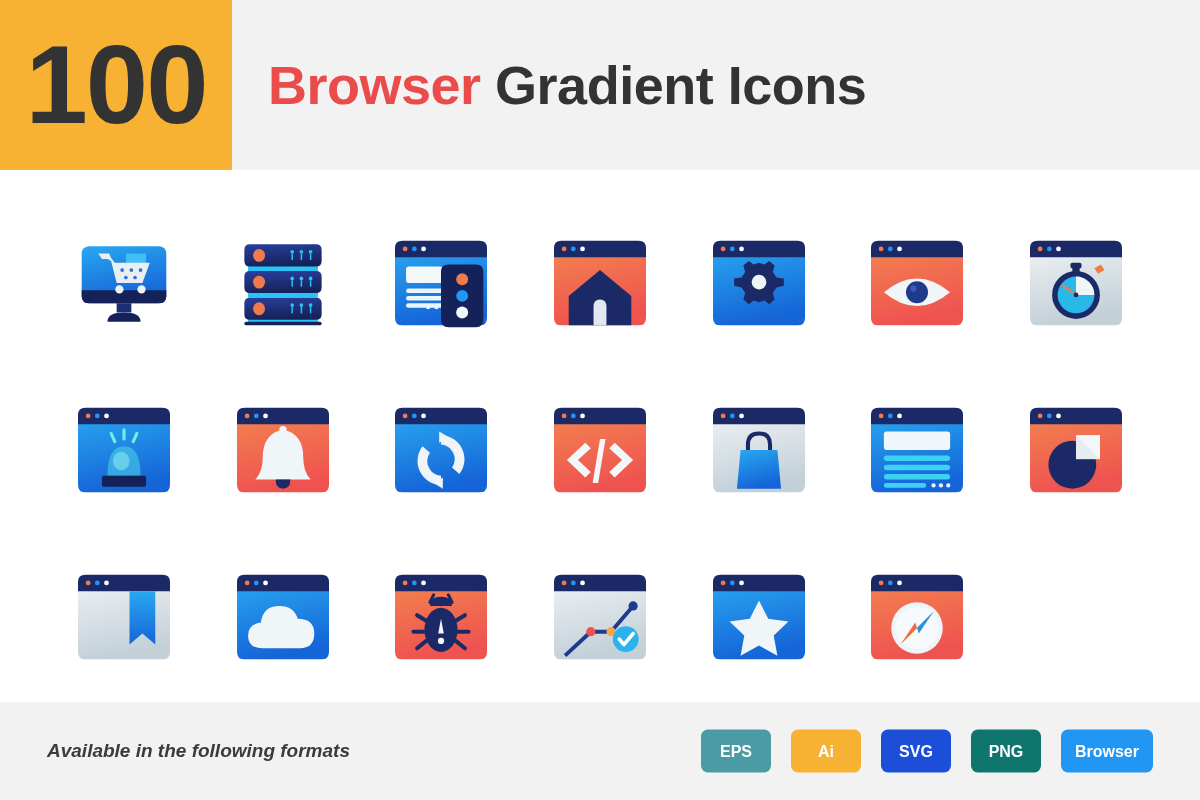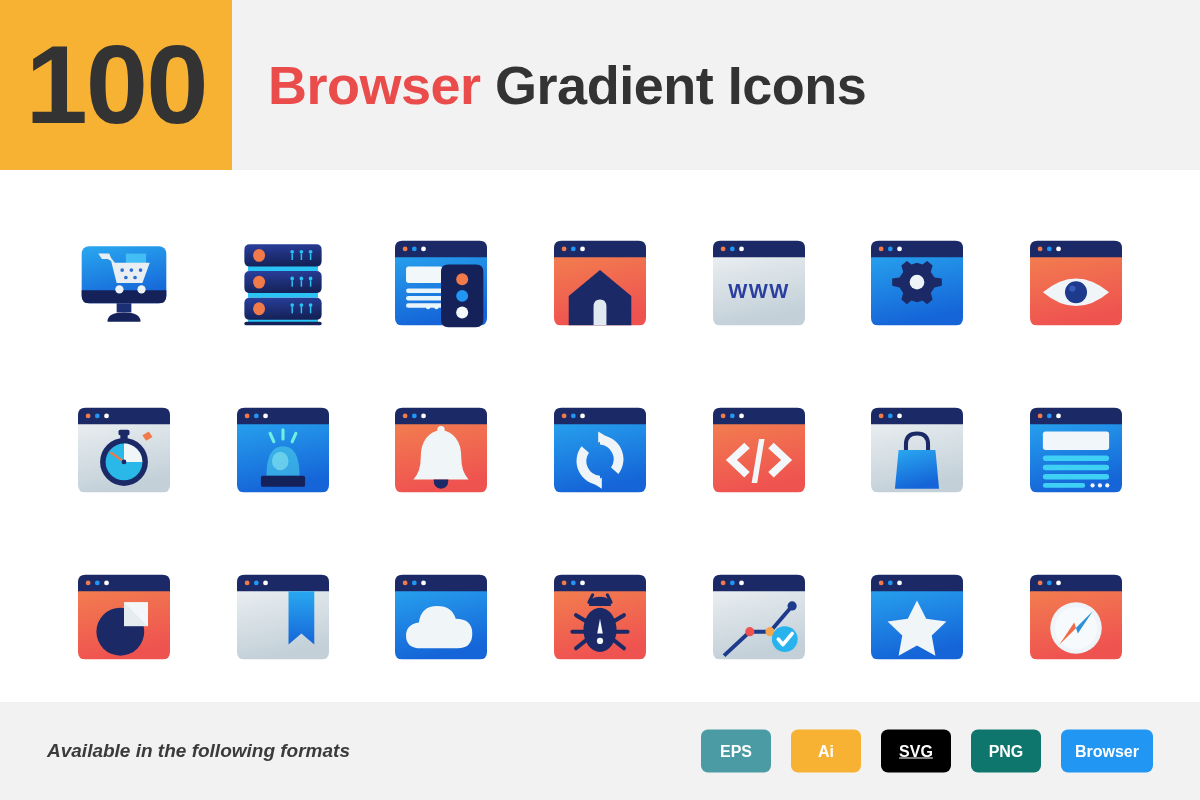--- a/index.html
+++ b/index.html
@@ -191,38 +191,20 @@
           <path d="M8,4 L92,4 Q100,4 100,12 L100,22 L0,22 L0,12 Q0,4 8,4 Z" fill="#1b2a66"></path>
           <circle cx="11" cy="13" r="2.6" fill="#f07a4a"></circle>
           <circle cx="21" cy="13" r="2.6" fill="#2196f3"></circle>
           <circle cx="31" cy="13" r="2.6" fill="#ffffff"></circle>
           <g>
             <path d="M50,36 L84,64 L84,96 L16,96 L16,64 Z" fill="#1b2a66"></path>
             <path d="M43,96 L43,76 Q43,68 50,68 Q57,68 57,76 L57,96 Z" fill="#dfe9ef"></path>
           </g>
         </svg>
       </div>
-      <div class="cell" title="WWW Website">
-        <svg viewBox="0 0 100 100" width="92" height="92">
-          <defs>
-            <linearGradient id="bg4" x1="0" y1="0" x2="0.25" y2="1">
-              <stop offset="0%" stop-color="#eef2f4"></stop>
-              <stop offset="100%" stop-color="#c3d0d8"></stop>
-            </linearGradient>
-          </defs>
-          <path d="M0,10 L100,10 L100,88 Q100,96 92,96 L8,96 Q0,96 0,88 Z" fill="url(#bg4)"></path>
-          <path d="M8,4 L92,4 Q100,4 100,12 L100,22 L0,22 L0,12 Q0,4 8,4 Z" fill="#1b2a66"></path>
-          <circle cx="11" cy="13" r="2.6" fill="#f07a4a"></circle>
-          <circle cx="21" cy="13" r="2.6" fill="#2196f3"></circle>
-          <circle cx="31" cy="13" r="2.6" fill="#ffffff"></circle>
-          <g>
-            <text x="50" y="66" text-anchor="middle" font-size="22" font-weight="bold" font-family="&quot;Liberation Sans&quot;, sans-serif" fill="#2a3f9e" letter-spacing="1.5">WWW</text>
-          </g>
-        </svg>
-      </div>
       <div class="cell" title="Browser Settings">
         <svg viewBox="0 0 100 100" width="92" height="92">
           <defs>
             <linearGradient id="bg5" x1="0" y1="0" x2="0.25" y2="1">
               <stop offset="0%" stop-color="#29a8f0"></stop>
               <stop offset="100%" stop-color="#1565d8"></stop>
             </linearGradient>
           </defs>
           <path d="M0,10 L100,10 L100,88 Q100,96 92,96 L8,96 Q0,96 0,88 Z" fill="url(#bg5)"></path>
           <path d="M8,4 L92,4 Q100,4 100,12 L100,22 L0,22 L0,12 Q0,4 8,4 Z" fill="#1b2a66"></path>
@@ -561,21 +543,21 @@
 
   <div class="footer" style="background: rgb(242, 242, 242);">
     <span class="footer-label">Available in the following formats</span>
     <div class="badges" id="badge-row">
         <div class="badge" style="background: rgb(74, 155, 163);">
           <span>EPS</span>
         </div>
         <div class="badge" style="background: rgb(247, 178, 51);">
           <span>Ai</span>
         </div>
-        <div class="badge" style="background: #000000; text-decoration: underline;">
+        <div class="badge" style="background: #1d4ed8;">
           <span>SVG</span>
         </div>
         <div class="badge" style="background: #0f766e; align-items: center;">
           <span>PNG</span>
         </div>
         <div class="badge" style="background: rgb(33, 150, 243);">
           <span>Browser</span>
         </div>
       </div>
   </div>

